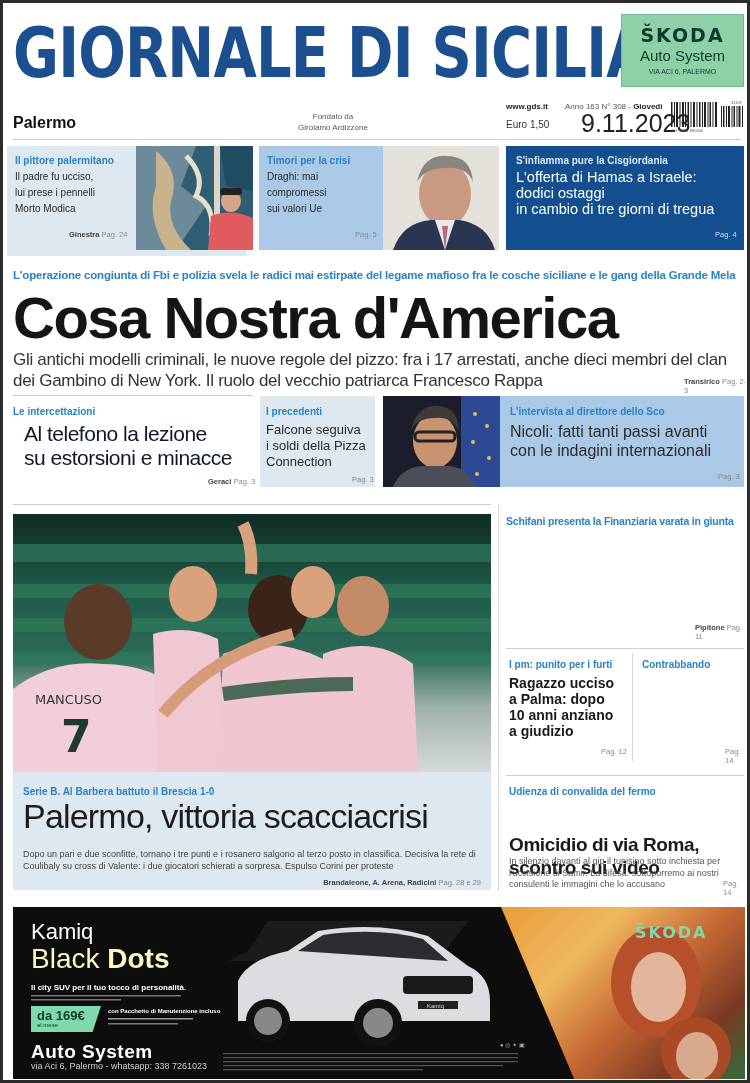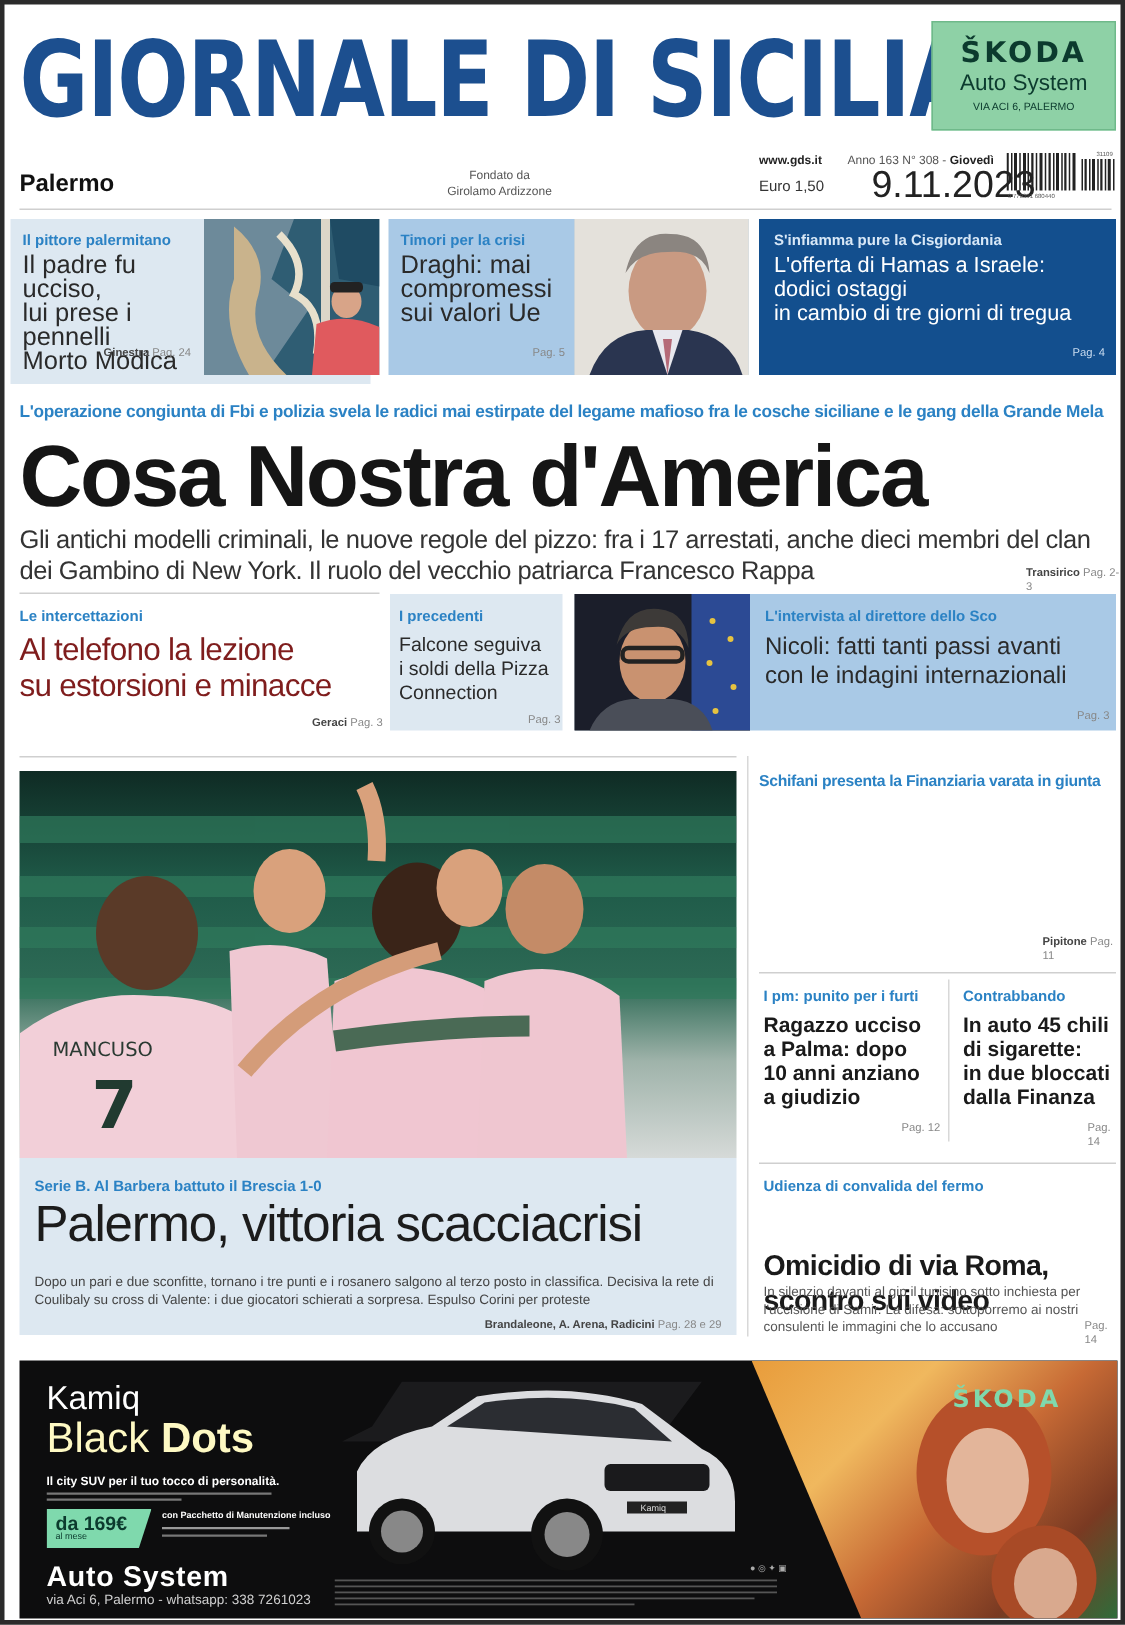--- a/index.html
+++ b/index.html
@@ -28,33 +28,33 @@
   
   .teaser { overflow: hidden; }
   .t1 { left: 4px; top: 143px; width: 240px; height: 110px; background: #dde8f1; }
   .t1-img { left: 133px; top: 143px; width: 117px; height: 104px; }
   .t2 { left: 256px; top: 143px; width: 240px; height: 104px; background: #a9c9e6; }
   .t2-img { left: 380px; top: 143px; width: 116px; height: 104px; background: #d9d6d0; }
   .t3 { left: 503px; top: 143px; width: 238px; height: 104px; background: #134f8e; }
 
   .kicker { font-weight: bold; font-size: 10px; color: #2b82c4; }
   .kicker-w { font-weight: bold; font-size: 10px; color: #d8e8f7; }
-  .hed-light { font-size: 17px; color: #2a2a2a; line-height: 16px; }
+  .hed-light { font-size: 10px; color: #2a2a2a; line-height: 16px; }
   .pag { font-size: 7.5px; color: #888; }
   .pag b { color: #444; }
 
   
   .main-kicker { left: 10px; top: 266px; font-size: 11.5px; font-weight: bold; color: #2b82c4; white-space: nowrap; letter-spacing: -0.2px; }
   .main-hed { left: 10px; top: 280px; font-size: 58px; font-weight: bold; color: #151515; white-space: nowrap; letter-spacing: -1.5px; line-height: 70px; }
   .main-deck { left: 10px; top: 346px; width: 720px; font-size: 17px; color: #333; line-height: 21px; letter-spacing: -0.3px; }
   .main-pag { left: 681px; top: 374px; }
 
   .rule-mid { left: 10px; top: 392px; width: 240px; height: 1px; background: #cfcfcf; }
   .s1-kicker { left: 10px; top: 403px; }
-  .s1-hed { left: 10px; top: 419px; font-size: 21px; color: #7f1d1d; line-height: 24px; letter-spacing: -0.5px; }
+  .s1-hed { left: 21px; top: 419px; font-size: 21px; color: #0f172a; line-height: 24px; letter-spacing: -0.5px; }
   .s1-pag { left: 205px; top: 474px; }
 
   .s2 { left: 257px; top: 393px; width: 115px; height: 91px; background: #dde8f1; }
   .s3-img { left: 380px; top: 393px; width: 117px; height: 91px; background: #2e3a4a; }
   .s3 { left: 497px; top: 393px; width: 244px; height: 91px; background: #a9c9e6; }
 
   
   .sport-rule { left: 10px; top: 501px; width: 478px; height: 1px; background: #cfcfcf; }
   .sport-img { left: 10px; top: 511px; width: 478px; height: 258px; background: linear-gradient(180deg,#0f2b24 0%,#1f5b49 30%,#2d6a55 55%,#9fb3aa 75%,#d6dad8 100%); overflow: hidden; }
   .sport-box { left: 10px; top: 769px; width: 478px; height: 118px; background: #dde8f1; }
@@ -297,26 +297,20 @@
   <div class="abs kicker r2-kicker">I pm: punito per i furti</div>
   <div class="abs r2-hed">
     <div>Ragazzo ucciso</div>
     <div>a Palma: dopo</div>
     <div>10 anni anziano</div>
     <div>a giudizio</div>
   </div>
   <div class="abs pag r2-pag">Pag. 12</div>
 
   <div class="abs kicker r3-kicker">Contrabbando</div>
-  <div class="abs r3-hed">
-    <div>In auto 45 chili</div>
-    <div>di sigarette:</div>
-    <div>in due bloccati</div>
-    <div>dalla Finanza</div>
-  </div>
   <div class="abs pag r3-pag">Pag. 14</div>
   <div class="abs r-rule2"></div>
 
   <div class="abs kicker r4-kicker">Udienza di convalida del fermo</div>
   <div class="abs r4-hed">
     <div>Omicidio di via Roma,</div>
     <div>scontro sui video</div>
   </div>
   <div class="abs r4-deck">In silenzio davanti al gip il tunisino sotto inchiesta per l'uccisione di Samir. La difesa: sottoporremo ai nostri consulenti le immagini che lo accusano</div>
   <div class="abs pag r4-pag">Pag. 14</div>

